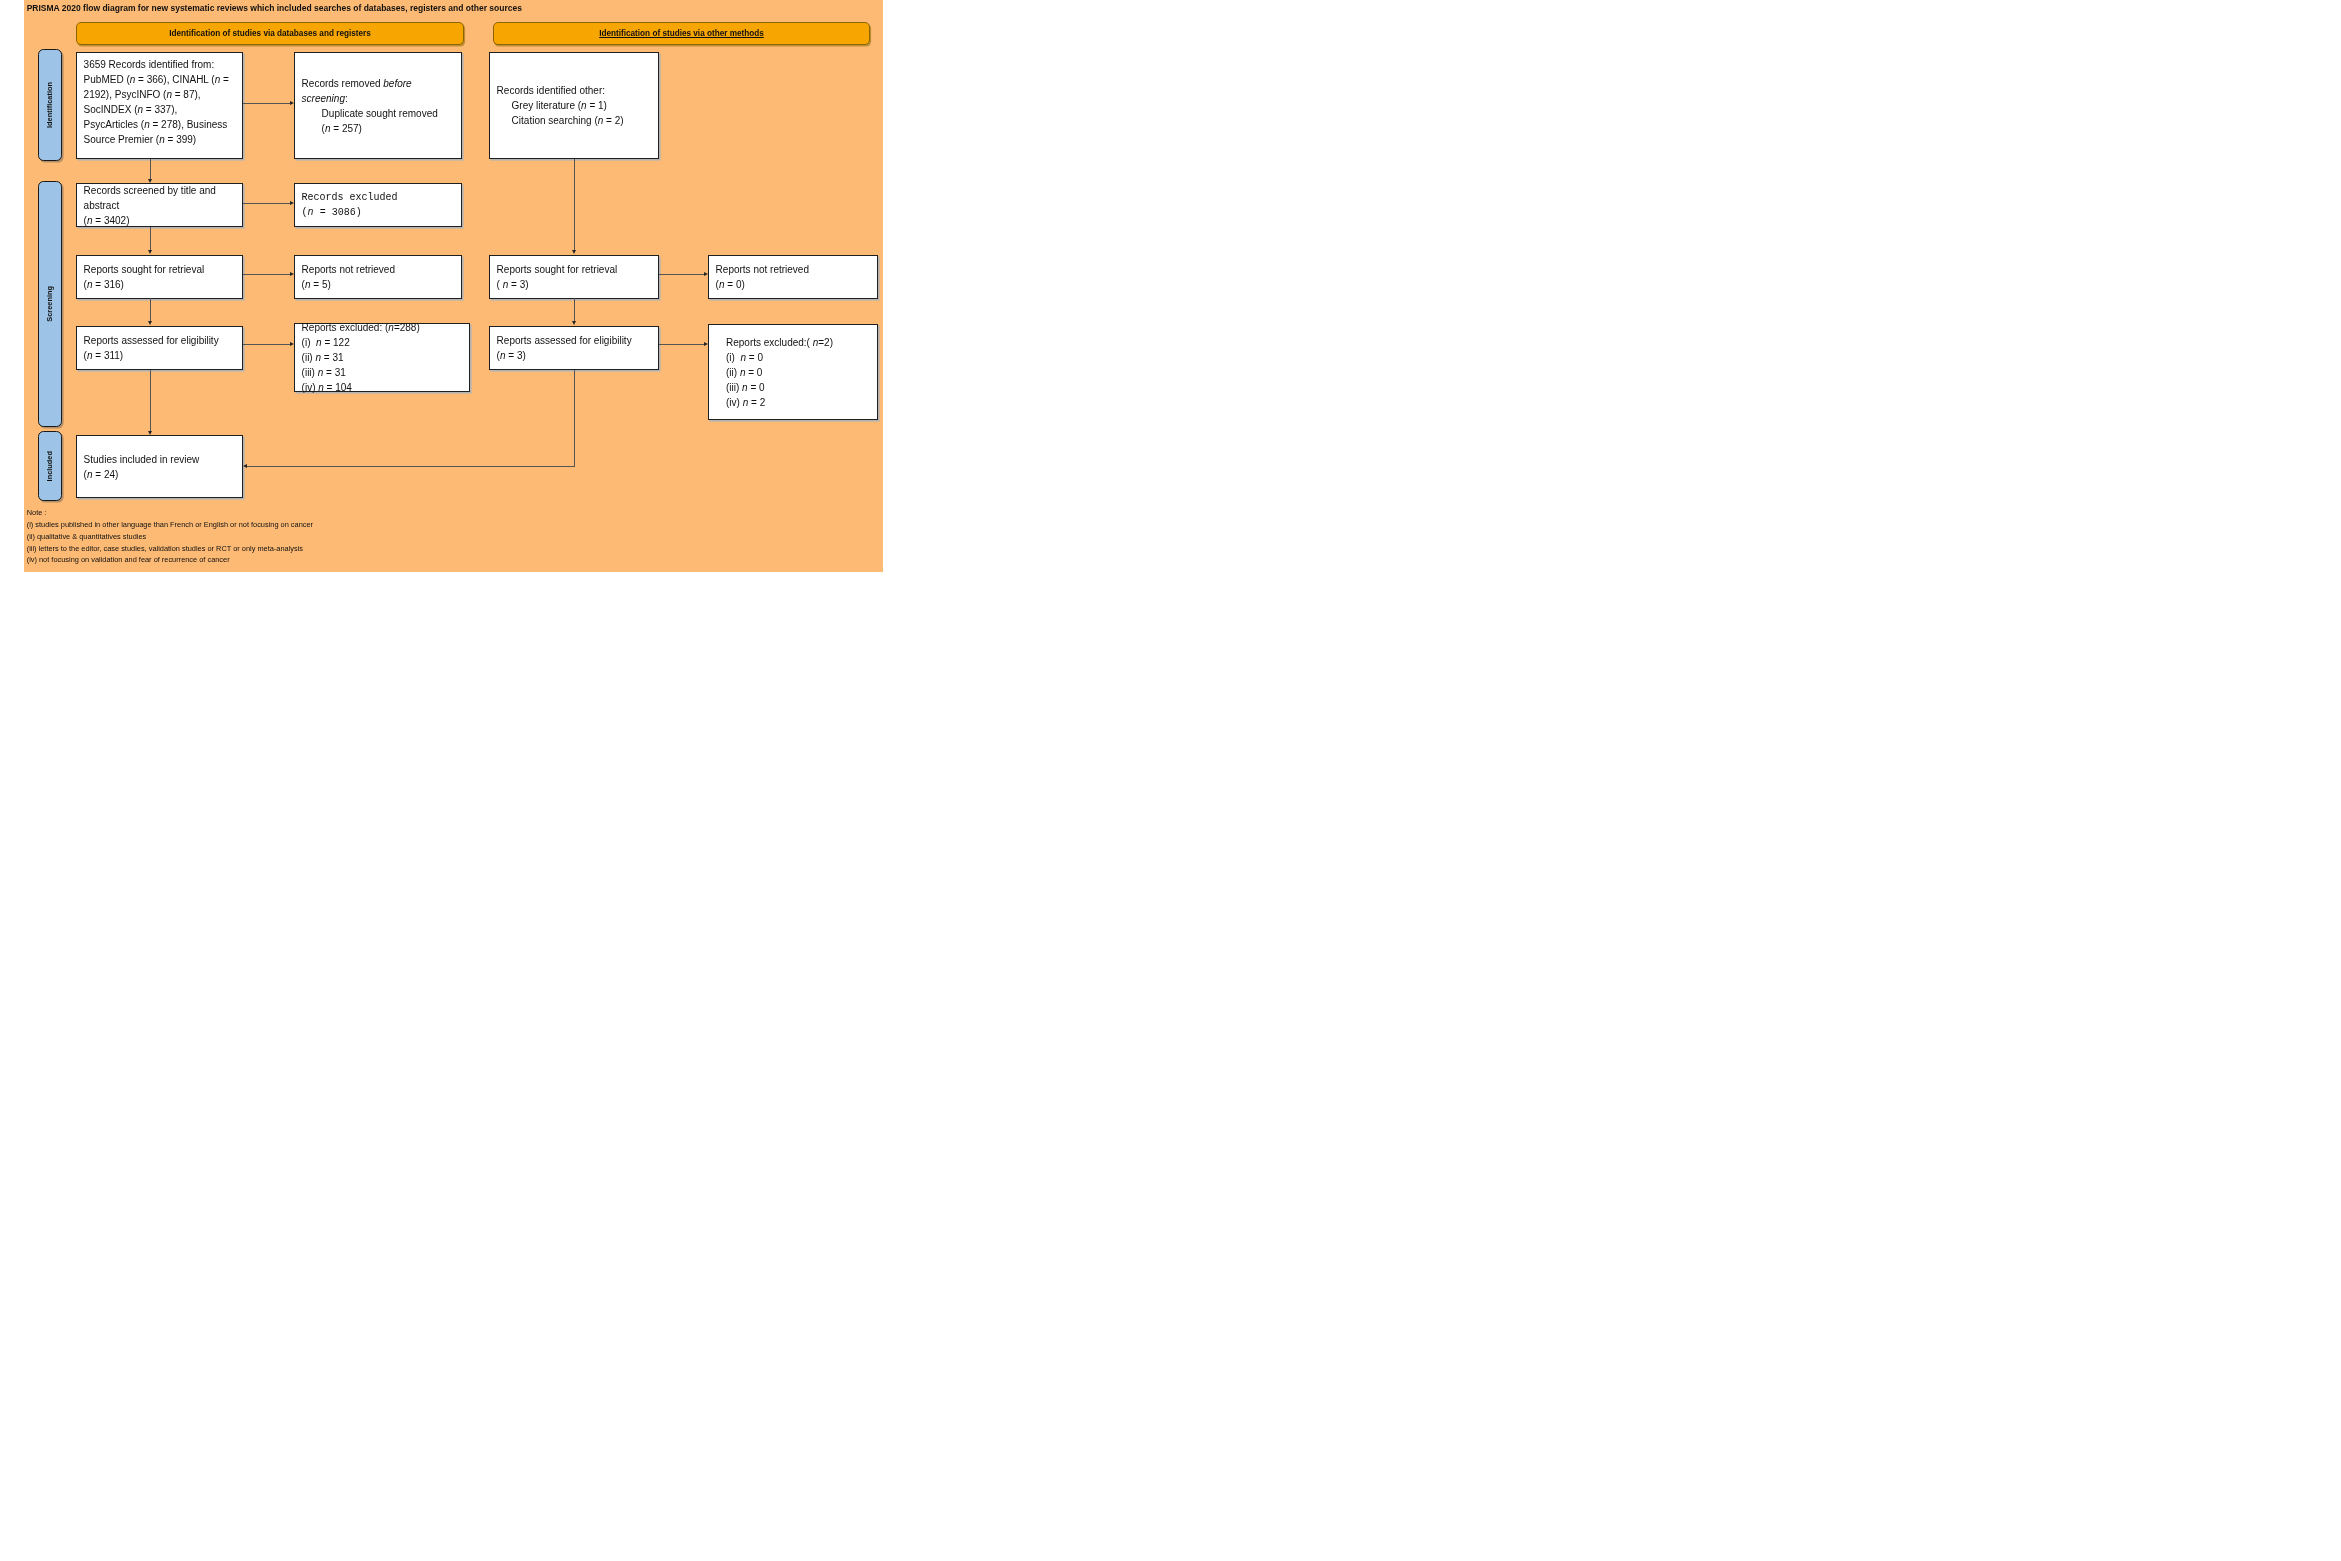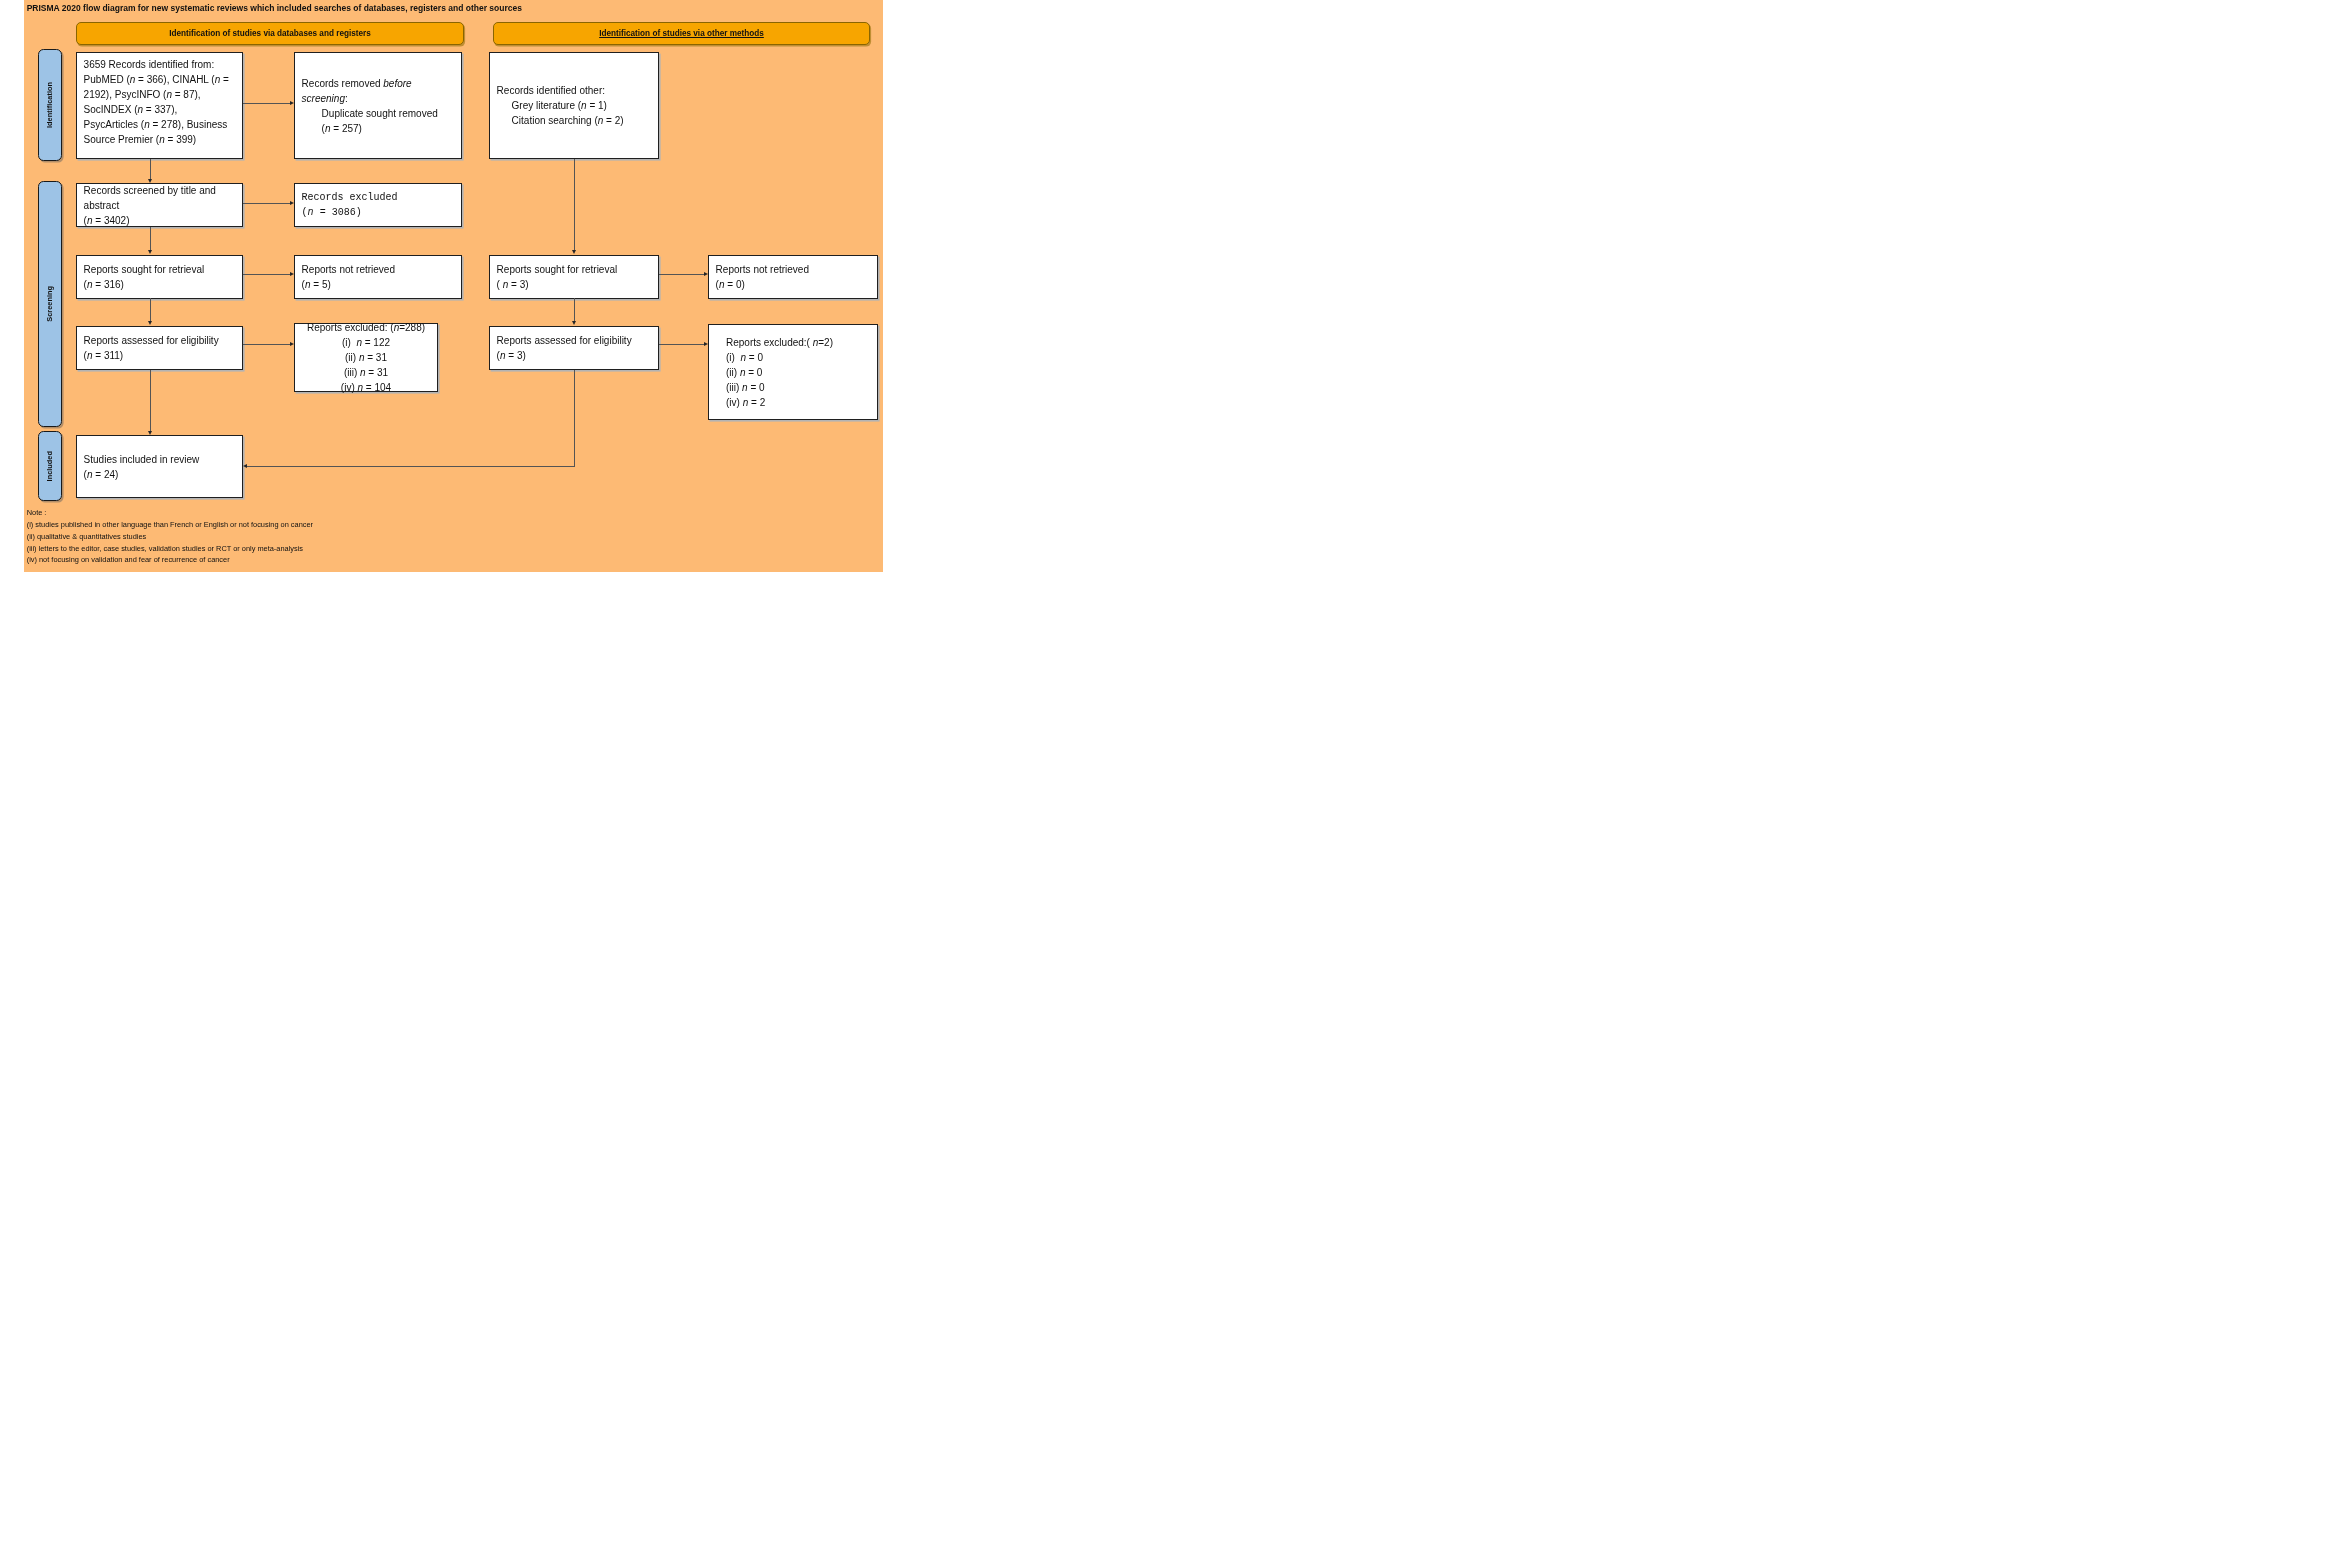--- a/index.html
+++ b/index.html
@@ -113,21 +113,21 @@
     </div>
   <div class="box" style="left:684px;top:255px;width:170px;height:44px;">
       <div class="ln">Reports not retrieved</div>
       <div class="ln">(<i>n</i> = 0)</div>
     </div>
 
   <div class="box" style="left:52px;top:326px;width:167px;height:44px;">
       <div class="ln">Reports assessed for eligibility</div>
       <div class="ln">(<i>n</i> = 311)</div>
     </div>
-  <div class="box" style="left:270px;top:323px;width:144px;height:69px;align-items:center;">
+  <div class="box" style="left:270px;top:323px;width:176px;height:69px;">
       <div class="ln">Reports excluded: (<i>n</i>=288)</div>
       <div class="ln">(i)&nbsp; <i>n</i> = 122</div>
       <div class="ln">(ii) <i>n</i> = 31</div>
       <div class="ln">(iii) <i>n</i> = 31</div>
       <div class="ln">(iv) <i>n</i> = 104</div>
     </div>
   <div class="box" style="left:465px;top:326px;width:170px;height:44px;">
       <div class="ln">Reports assessed for eligibility</div>
       <div class="ln">(<i>n</i> = 3)</div>
     </div>

